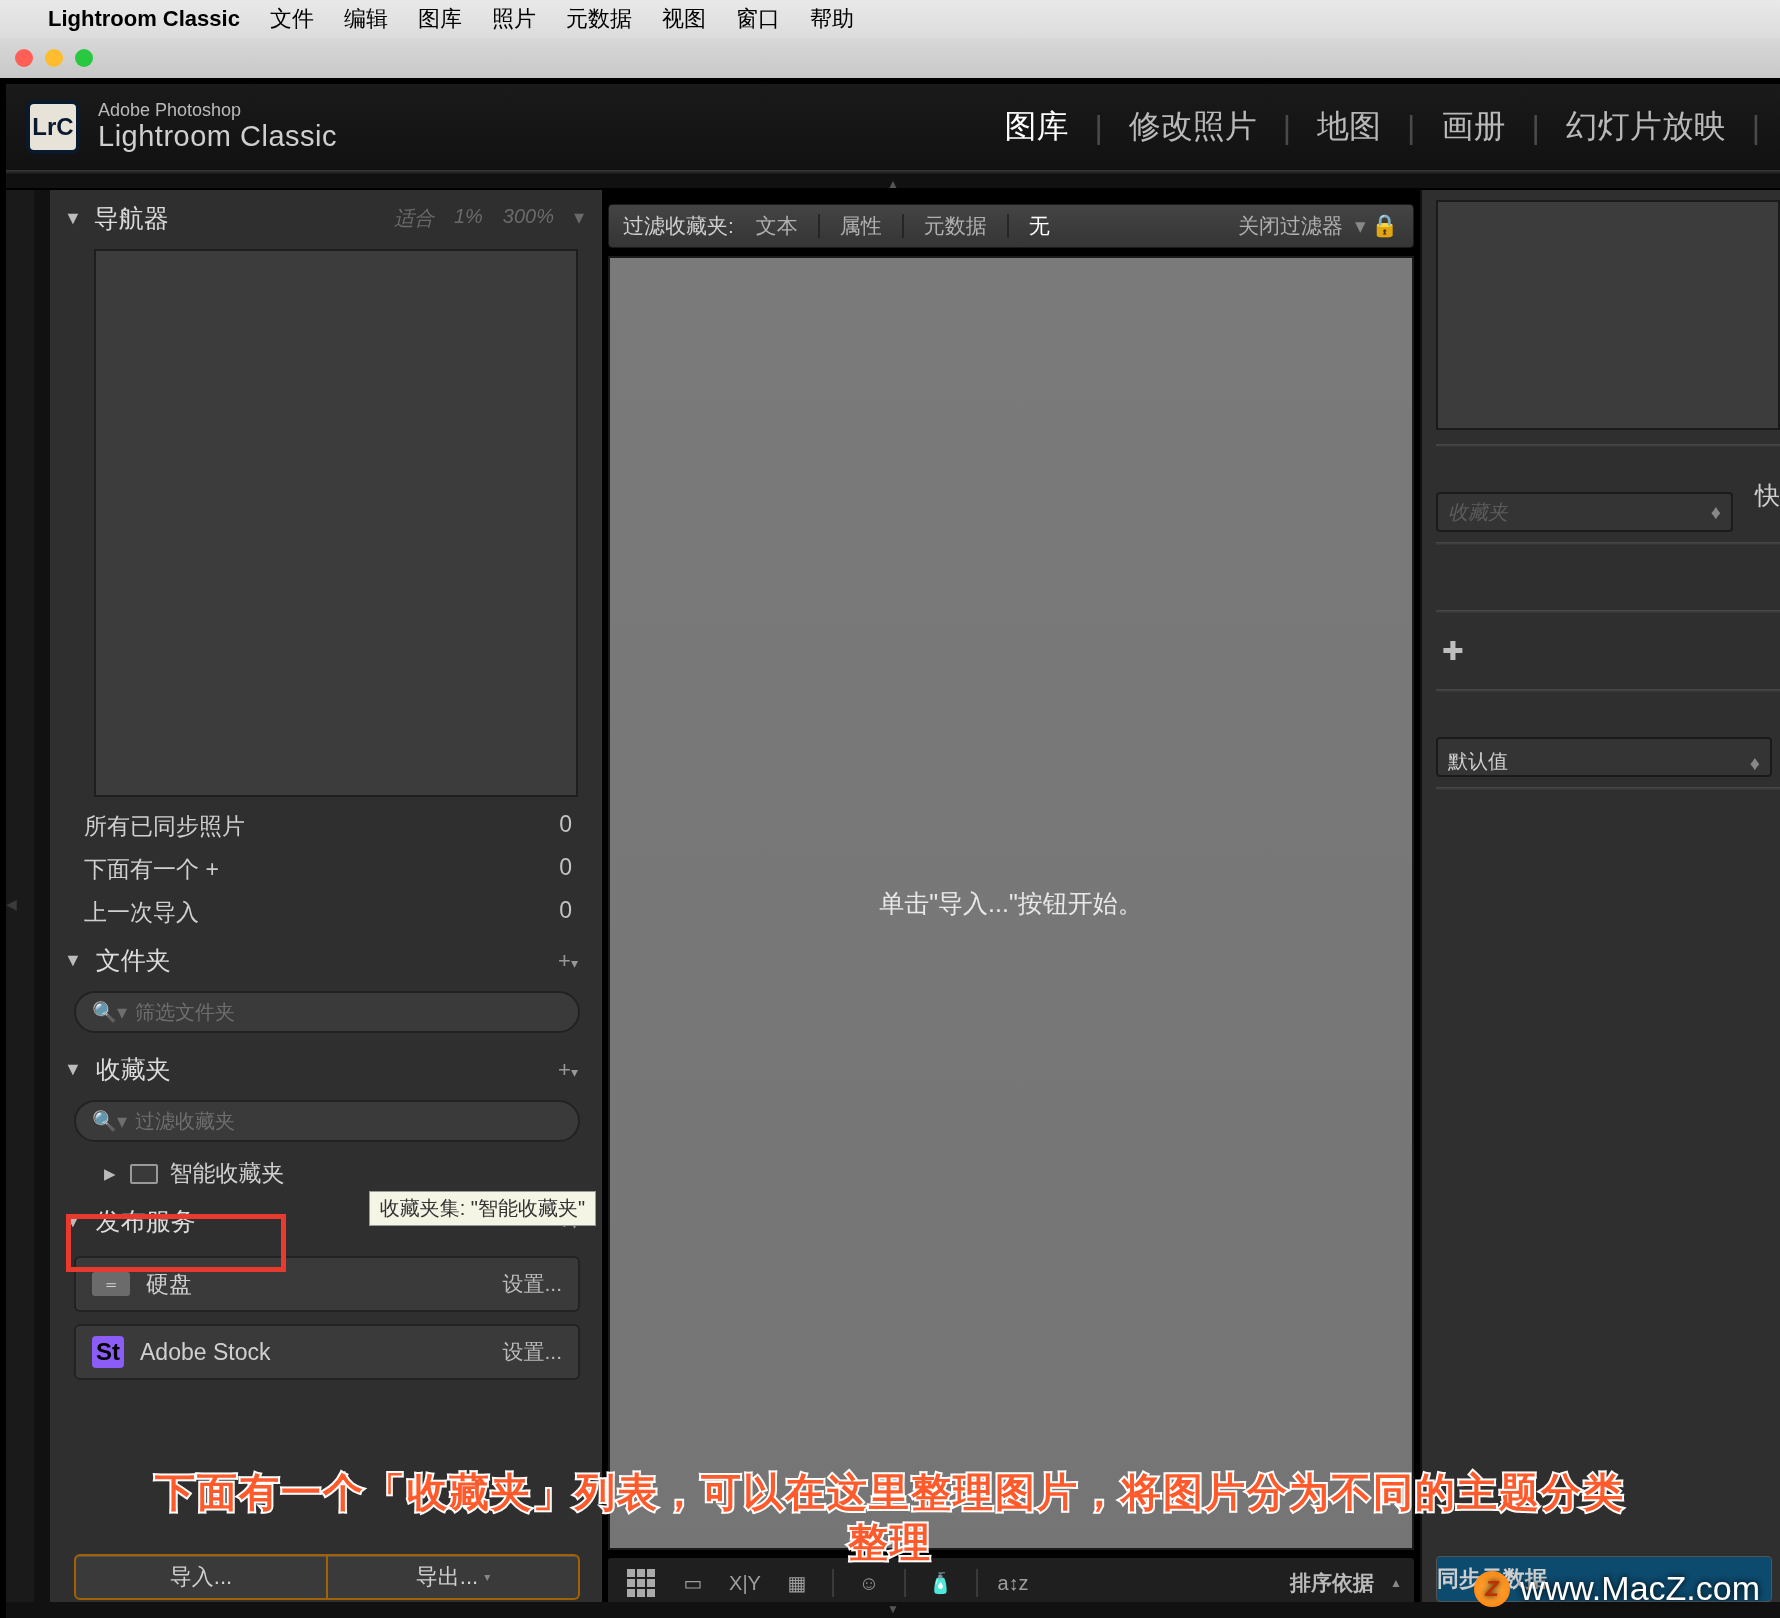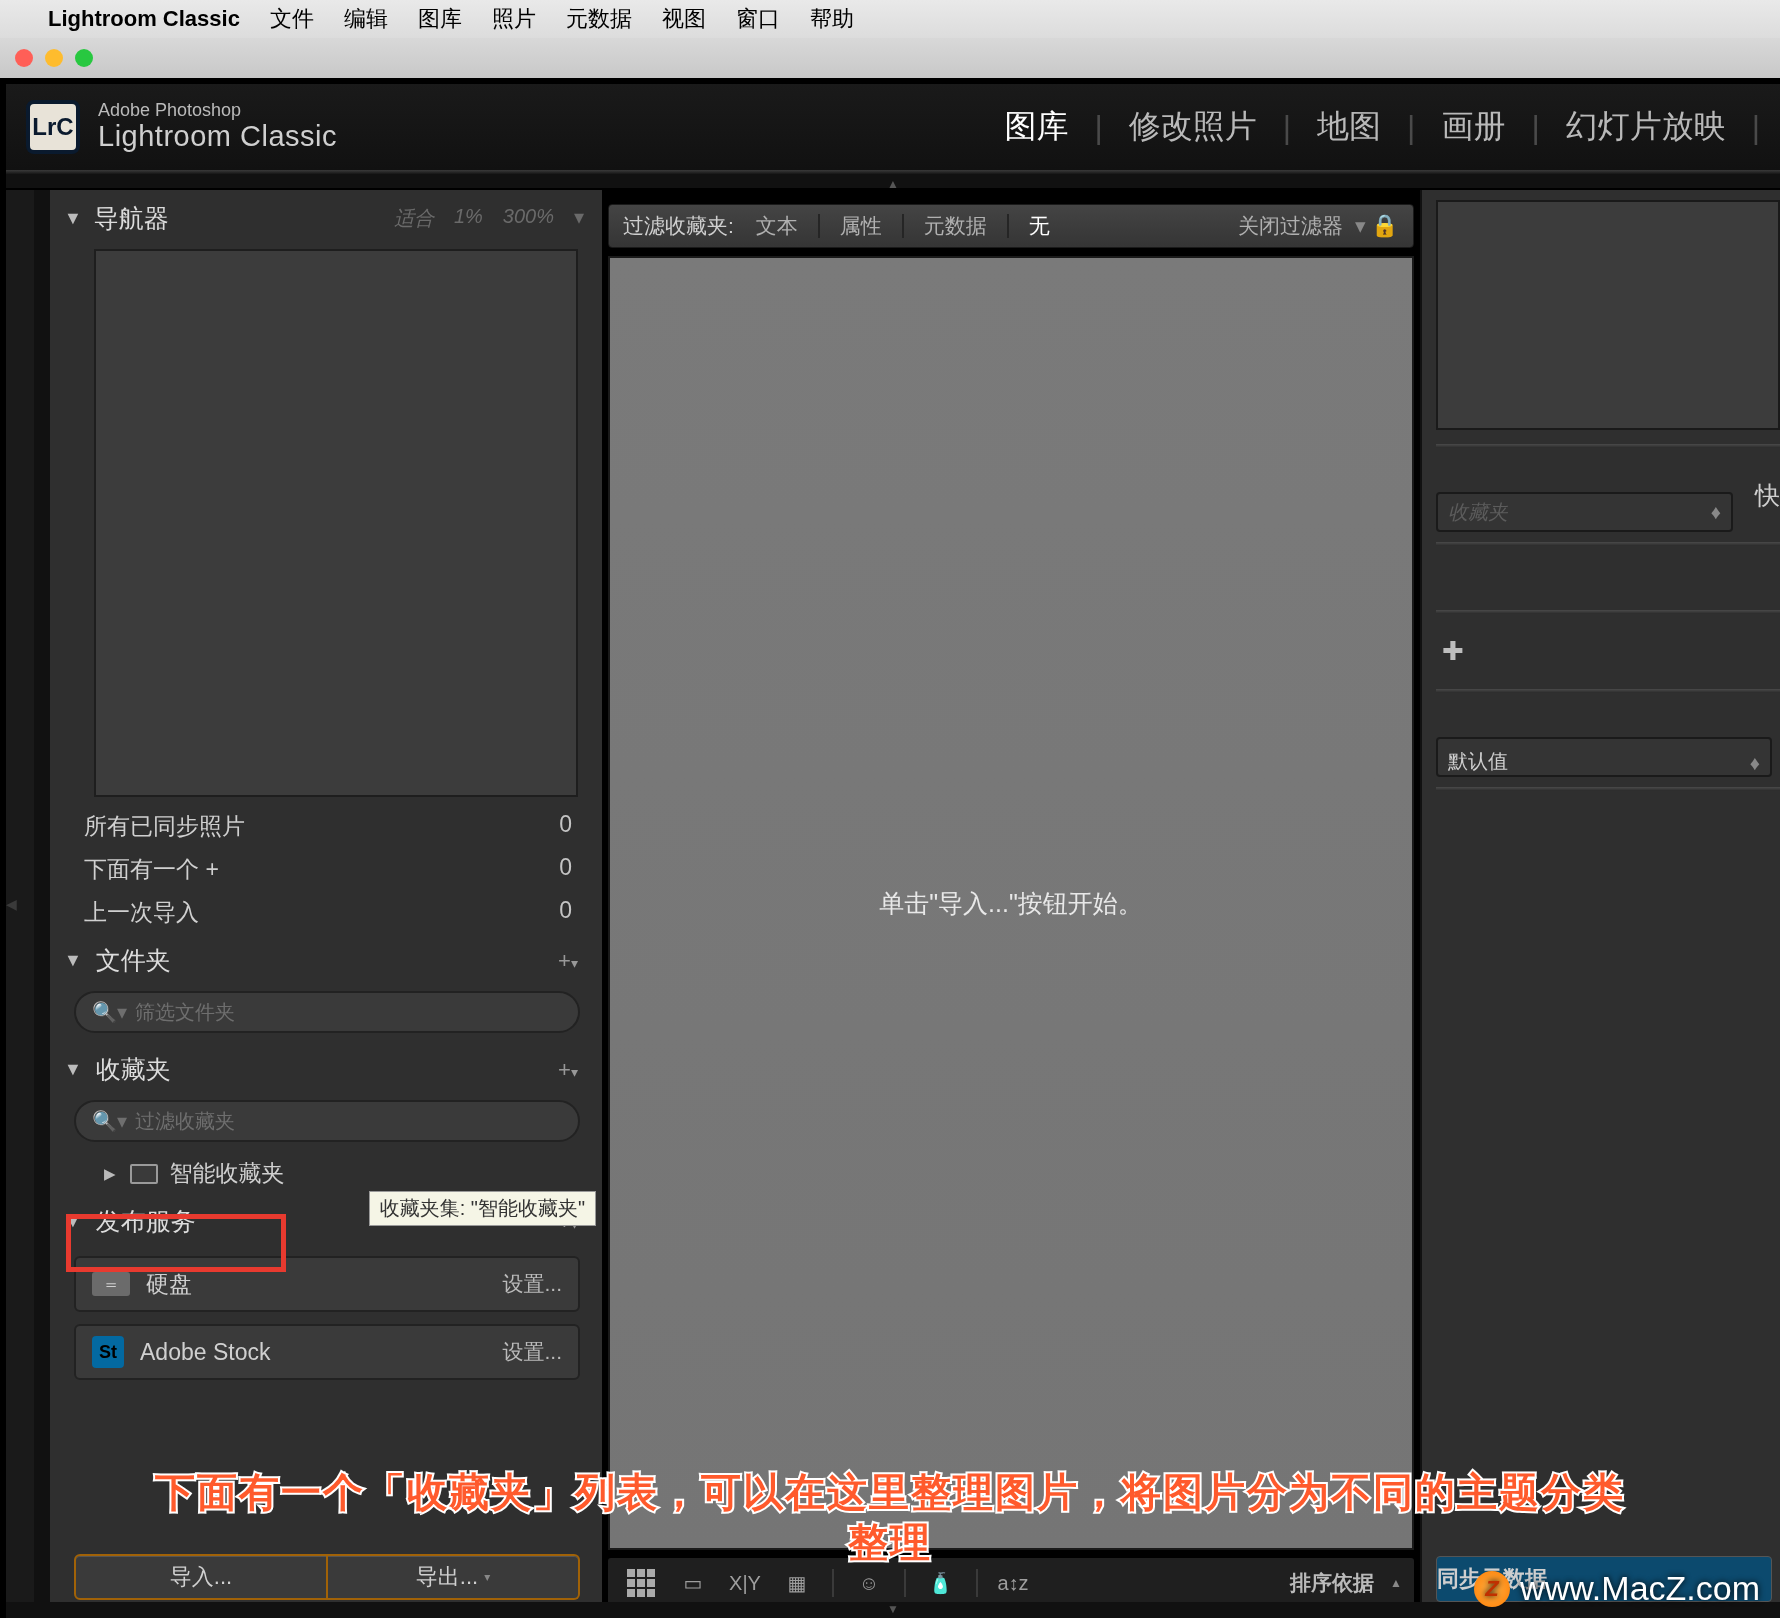--- a/index.html
+++ b/index.html
@@ -62,21 +62,21 @@
   
   .highlight-box { position:absolute; border:5px solid #e83a2f; pointer-events:none; z-index:50;}
 
   .smart-row { display:flex; align-items:center; padding:6px 18px 6px 70px; font-size:23px; color:#d0d0d0;}
   .smart-row .tri { color:#bababa; font-size:15px; margin-right:14px;}
   .smart-ico { width:28px; height:20px; border:2px solid #9a9a9a; margin-right:12px; border-radius:2px; position:relative; background:#3a3a3a;}
   .tooltip { position:absolute; background:#f5f5e6; border:1px solid #999; padding:3px 10px; font-size:20px; color:#333; white-space:nowrap;}
 
   .pub-row { margin:8px 22px 4px 40px; height:56px; background:#3a3a3a; border:2px solid #222; border-radius:6px; display:flex; align-items:center; padding:0 16px; color:#d0d0d0; font-size:23px;}
   .pub-row .ico { width:38px; height:24px; background:#6b6b6b; border-radius:3px; margin-right:16px; display:flex; align-items:center; justify-content:center; font-size:13px; font-weight:700;}
-  .pub-row .st { background:#0369a1; color:#000; width:32px; height:32px; border-radius:4px; font-size:18px; line-height:32px; text-align:center;}
+  .pub-row .st { background:#8b5cf6; color:#000; width:32px; height:32px; border-radius:4px; font-size:24px; line-height:32px; text-align:center;}
   .pub-row .set { margin-left:auto; color:#bababa; font-size:21px;}
 
   .import-bar { margin-top:auto; display:flex; gap:0; padding:14px 22px 18px 40px;}
   .import-btn { flex:1; height:46px; background:#3a3a3a; border:2px solid #a16207; color:#d0d0d0; font-size:22px; display:flex; align-items:center; justify-content:center; border-radius:4px; box-shadow: inset 0 1px 0 #555;}
   .import-btn:first-child{border-radius:6px 0 0 6px;} .import-btn:last-child{border-radius:0 6px 6px 0; border-left:none;}
 
   
   .center { flex:1; display:flex; flex-direction:column; min-width:0;}
   .filter-bar { height:44px; margin:14px 6px 0 6px; background:linear-gradient(#444,#353535); border-radius:4px; display:flex; align-items:center; padding:0 14px; font-size:21px; color:#bfbfbf; border:1px solid #1a1a1a;}
   .filter-bar .lbl { font-weight:500; color:#cfcfcf; margin-right:18px;}

